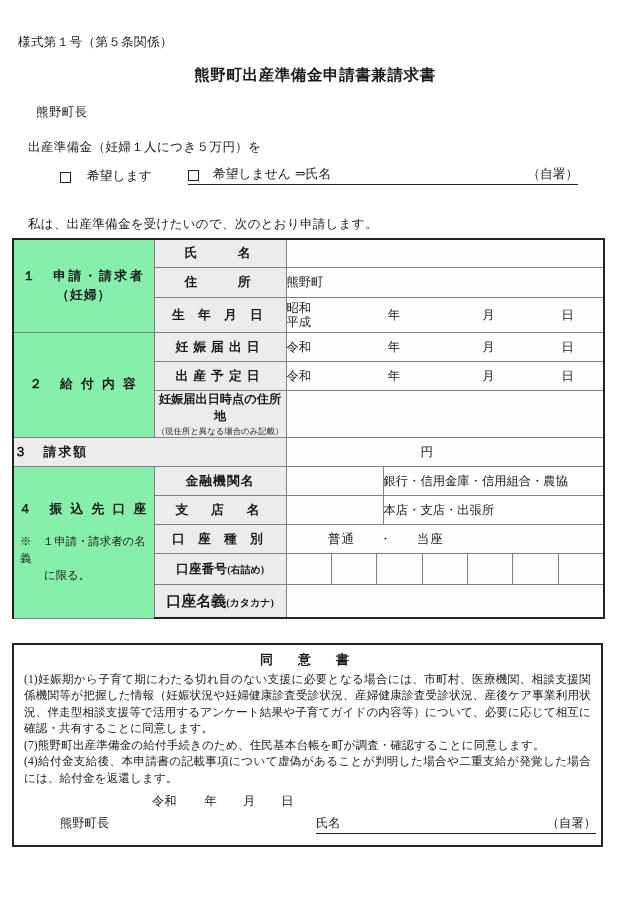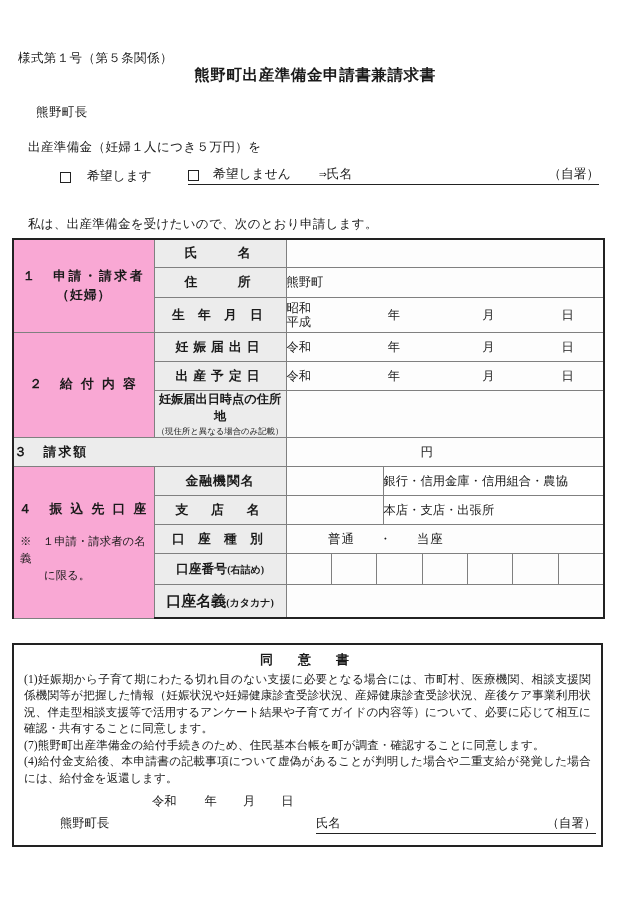--- a/index.html
+++ b/index.html
@@ -19,21 +19,21 @@
     position: relative;
     width: 630px;
     height: 903px;
     box-sizing: border-box;
   }
 
   
   .form-no {
     position: absolute;
     left: 18px;
-    top: 50px;
+    top: 34px;
     font-size: 12.5px;
     letter-spacing: 0.4px;
     white-space: nowrap;
   }
   .doc-title {
     position: absolute;
     left: 0;
     top: 65px;
     width: 630px;
     text-align: center;
@@ -78,21 +78,21 @@
   .choice-a { display: flex; align-items: flex-end; }
   .choice-a .lbl { margin-left: 16px; }
   .gap-between { width: 36px; }
   .choice-b {
     display: flex;
     align-items: flex-end;
     border-bottom: 1px solid #222;
     padding-bottom: 1px;
   }
   .choice-b .lbl { margin-left: 14px; }
-  .arrow-name { margin-left: 28px; font-family: Liberation Mono, monospace; }
+  .arrow-name { margin-left: 4px; }
   .sign-space { display: inline-block; width: 196px; }
   .jisho { margin-left: 0; }
 
   .intro {
     position: absolute;
     left: 28px;
     top: 216px;
     font-size: 12.5px;
     letter-spacing: 0.3px;
   }
@@ -111,21 +111,21 @@
     border: 1px solid #808080;
     padding: 0;
     vertical-align: middle;
   }
   .main-table .outer-l { border-left: 2px solid #222; }
   .main-table .outer-r { border-right: 2px solid #222; }
   .main-table .outer-t { border-top: 2px solid #222; }
   .main-table .outer-b { border-bottom: 2px solid #222; }
 
   .sec-label {
-    background: #f9a8d4;
+    background: #86efac;
     font-weight: bold;
     font-size: 12.8px;
     text-align: center;
     line-height: 1.5;
     padding: 2px 4px;
   }
   .sec-label .num-title {
     display: block;
     letter-spacing: 2.5px;
   }

